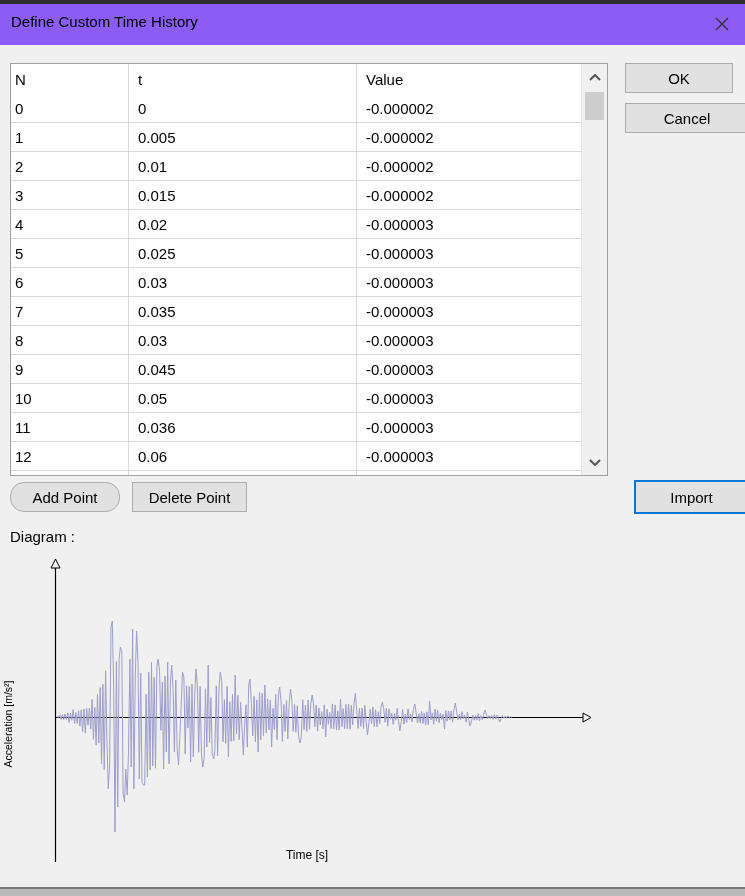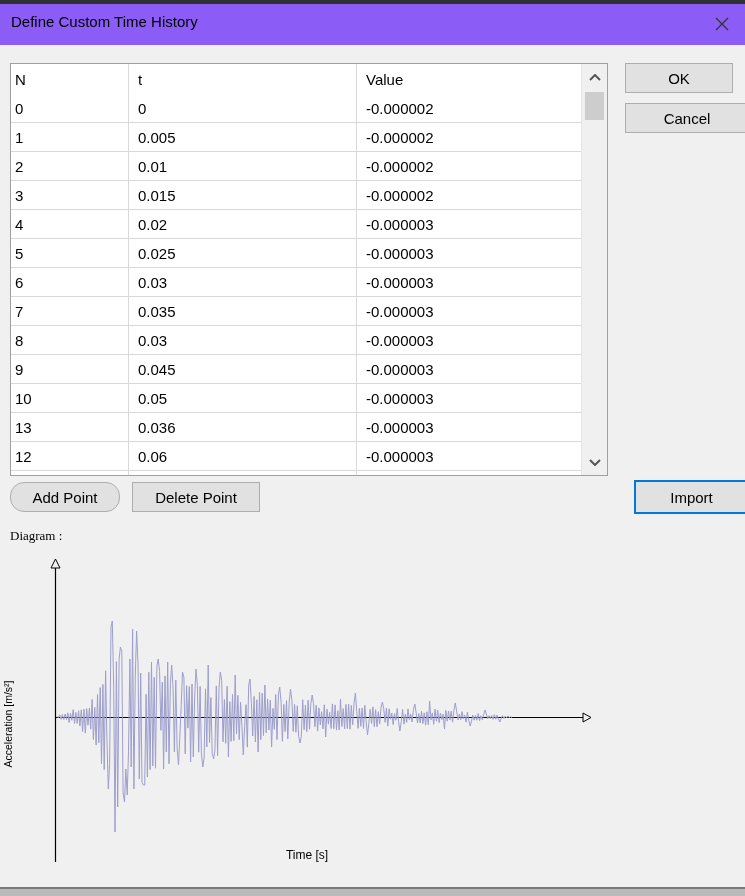--- a/index.html
+++ b/index.html
@@ -38,23 +38,23 @@
   .sb-track{flex:1;width:25px;position:relative;}
   .sb-thumb{position:absolute;left:3px;top:2px;width:19px;height:28px;background:#cdcdcd;cursor:pointer;}
   
   .btn{
     position:absolute;background:#e1e1e1;border:1px solid #adadad;box-sizing:border-box;
     font-size:15px;display:flex;align-items:center;justify-content:center;cursor:pointer;color:#000;
   }
   .btn-ok{left:625px;top:63px;width:108px;height:30px;}
   .btn-cancel{left:625px;top:103px;width:124px;height:30px;}
   .btn-add{left:10px;top:482px;width:110px;height:30px;border-radius:14px;}
-  .btn-del{left:132px;top:482px;width:128px;height:30px;}
+  .btn-del{left:132px;top:482px;width:115px;height:30px;}
   .btn-import{left:623px;top:480px;width:115px;height:34px;border:2px solid #0078d7;margin-left:11px;}
-  .diagram-label{position:absolute;left:10px;top:528px;font-size:13px;font-family:Liberation Serif, serif;}
+  .diagram-label{position:absolute;left:10px;top:528px;font-size:15px;}
   .diagram-svg{position:absolute;left:0;top:556px;}
   .bottom-strip{position:absolute;left:0;top:887px;width:745px;height:9px;background:#b9b9b9;border-top:2px solid #7a7a7a;box-sizing:border-box;}
 </style>
 </head>
 <body>
 
 <div class="dialog">
   <div class="top-strip"></div>
 
   <div class="titlebar">
@@ -126,21 +126,21 @@
             <div class="tcell c0">9</div>
             <div class="tcell c1">0.045</div>
             <div class="tcell c2">-0.000003</div>
           </div>
           <div class="trow">
             <div class="tcell c0">10</div>
             <div class="tcell c1">0.05</div>
             <div class="tcell c2">-0.000003</div>
           </div>
           <div class="trow">
-            <div class="tcell c0">13</div>
+            <div class="tcell c0">11</div>
             <div class="tcell c1">0.036</div>
             <div class="tcell c2">-0.000003</div>
           </div>
           <div class="trow">
             <div class="tcell c0">12</div>
             <div class="tcell c1">0.06</div>
             <div class="tcell c2">-0.000003</div>
           </div>
         </div>
     </div>

